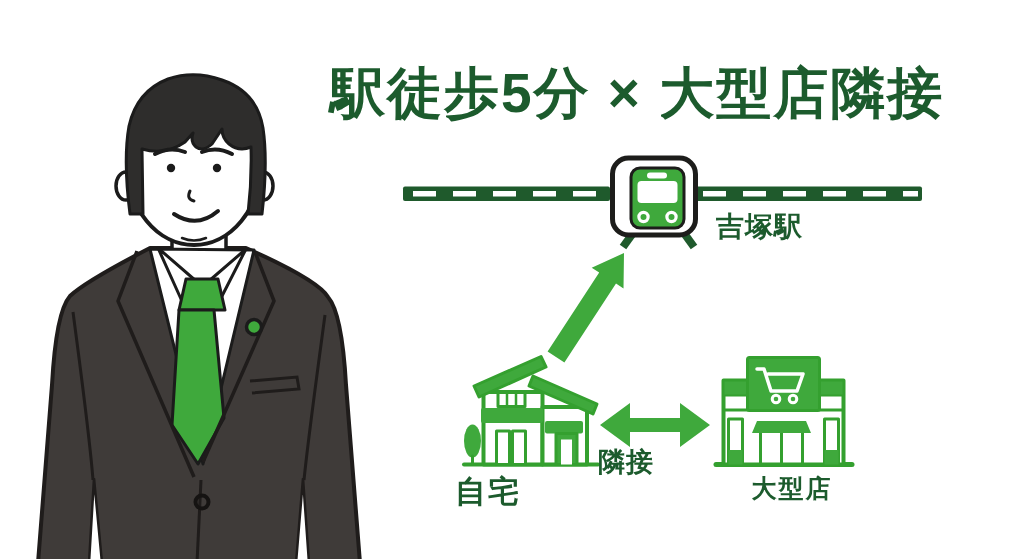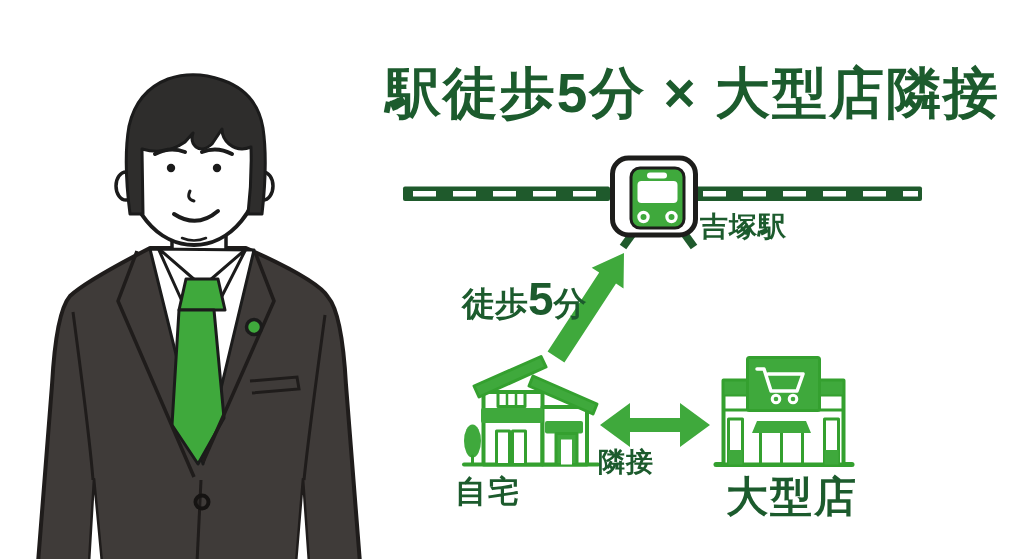--- a/index.html
+++ b/index.html
@@ -1,29 +1,29 @@
 <!DOCTYPE html>
 <html><head>
 <meta charset="utf-8">
 <style>
   html,body{margin:0;padding:0;background:#ffffff;}
   body{width:1024px;height:559px;overflow:hidden;
        font-family:"Liberation Sans","DejaVu Sans",sans-serif;}
   .stage{position:relative;width:1024px;height:559px;background:#ffffff;}
   svg.scene{position:absolute;left:0;top:0;}
   .lbl{position:absolute;color:#1C5B2D;font-weight:800;line-height:1;white-space:nowrap;}
-  .title{left:330px;top:66px;width:670px;text-align:right;
+  .title{left:330px;top:66px;width:670px;text-align:left;
          font-size:55px;letter-spacing:2px;color:#1C5B2D;}
-  .station{left:700px;top:213px;font-size:28px;letter-spacing:1px;}
+  .station{left:716px;top:213px;font-size:28px;letter-spacing:1px;}
   .walk{left:462px;top:276px;}
   .walk .k{font-size:33px;}
   .walk .n{font-size:46px;}
   .home{left:455px;top:476px;width:155px;text-align:left;font-size:31px;letter-spacing:2px;}
   .adj{left:598px;top:449px;width:112px;font-size:27px;letter-spacing:1px;}
-  .bigstore{left:712px;top:476px;width:160px;text-align:center;font-size:42px;letter-spacing:2px;}
+  .bigstore{left:712px;top:476px;width:160px;text-align:center;font-size:25px;letter-spacing:2px;}
 </style>
 </head>
 <body>
 
 <div class="stage">
 
   <svg class="scene" width="1024" height="559" viewBox="0 0 1024 559">
 
     <g>
 
@@ -127,22 +127,19 @@
       <rect x="728.5" y="450" width="14" height="14.5" fill="#3FA93C"></rect>
       <rect x="824.5" y="419" width="14" height="45.5" fill="#ffffff" stroke="#34A02F" stroke-width="3"></rect>
       <rect x="824.5" y="450" width="14" height="14.5" fill="#3FA93C"></rect>
     </g>
   </svg>
 
   <div class="lbl title">駅徒歩5分 × 大型店隣接</div>
 
   <div class="lbl station">吉塚駅</div>
 
-  <div class="lbl walk">
-    <span class="k">徒歩</span><span class="n">5</span><span class="k">分</span>
-  </div>
 
   <div class="lbl home">自宅</div>
 
   <div class="lbl adj">隣接</div>
 
   <div class="lbl bigstore">大型店</div>
 </div>
 
 </body></html>

